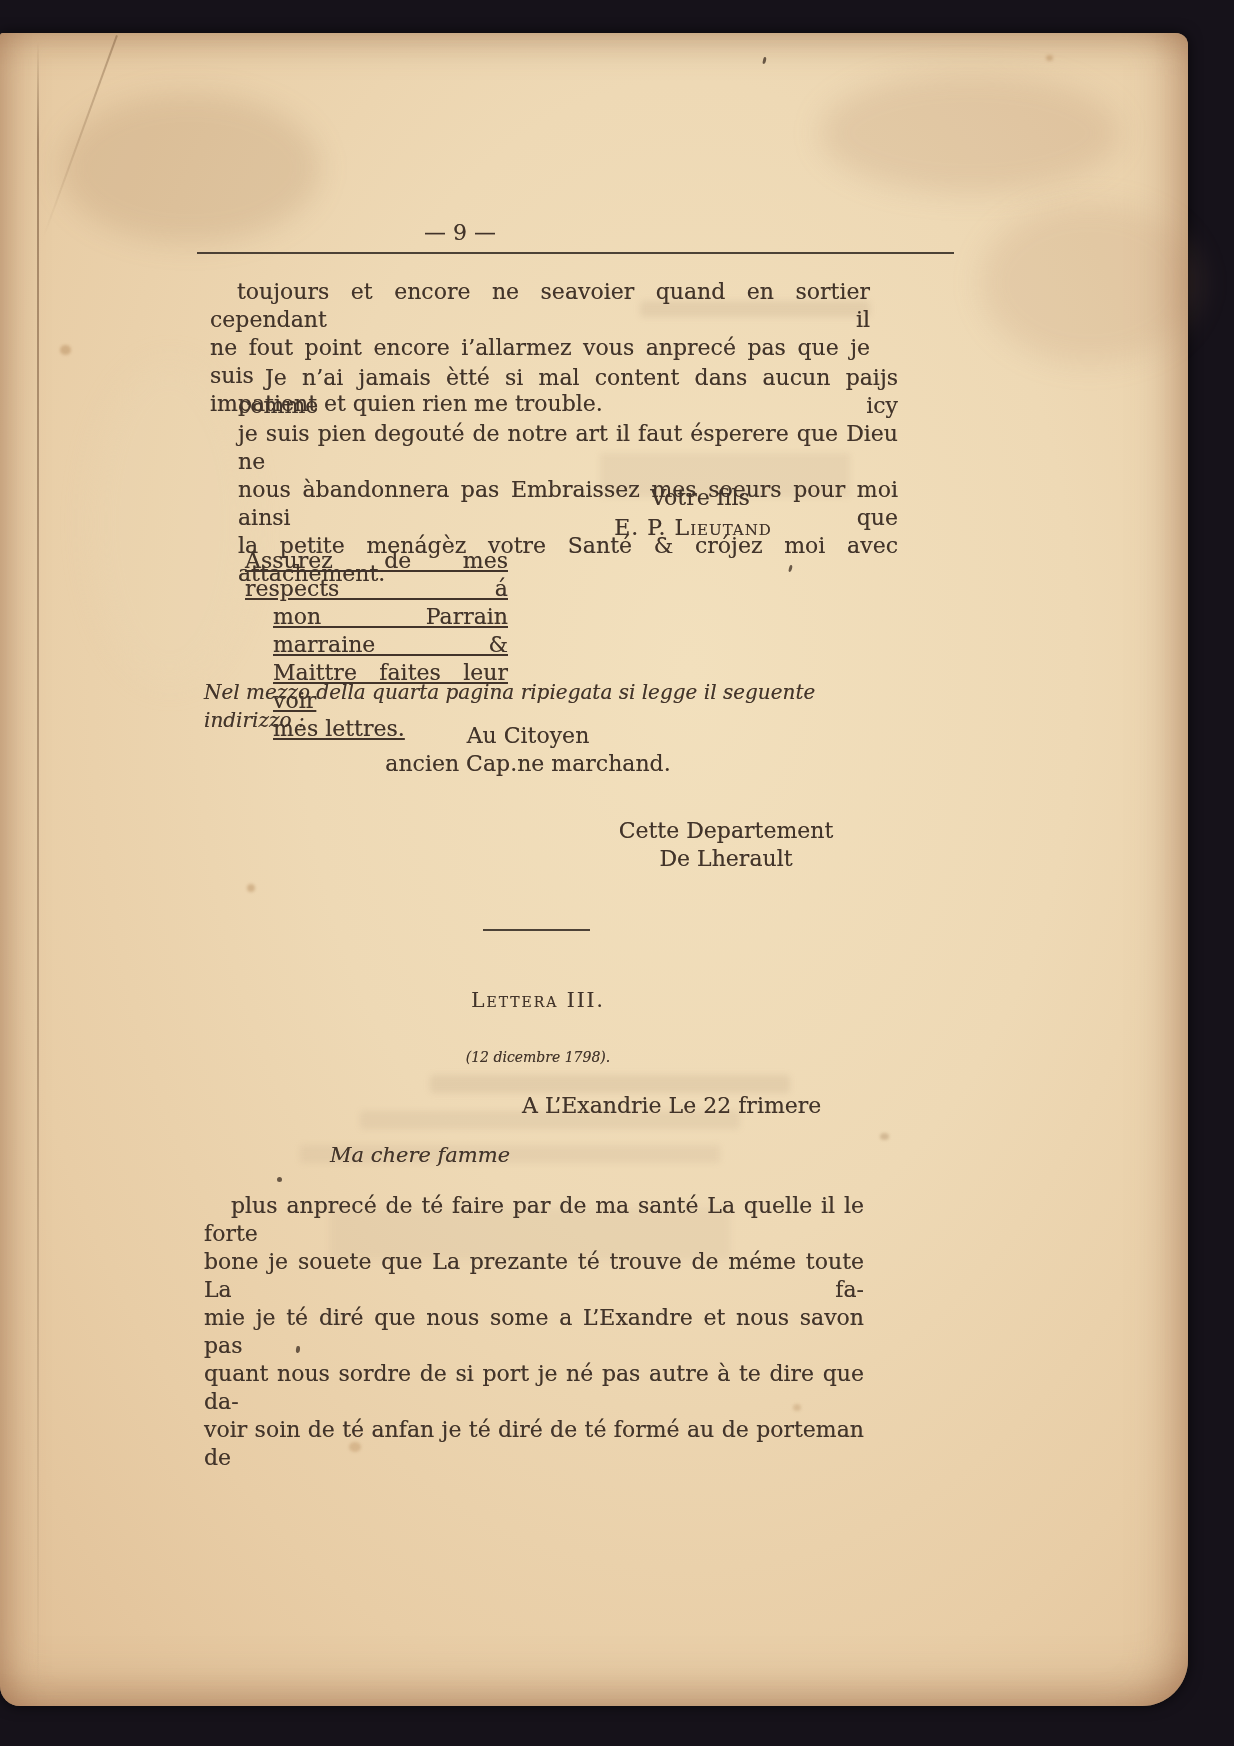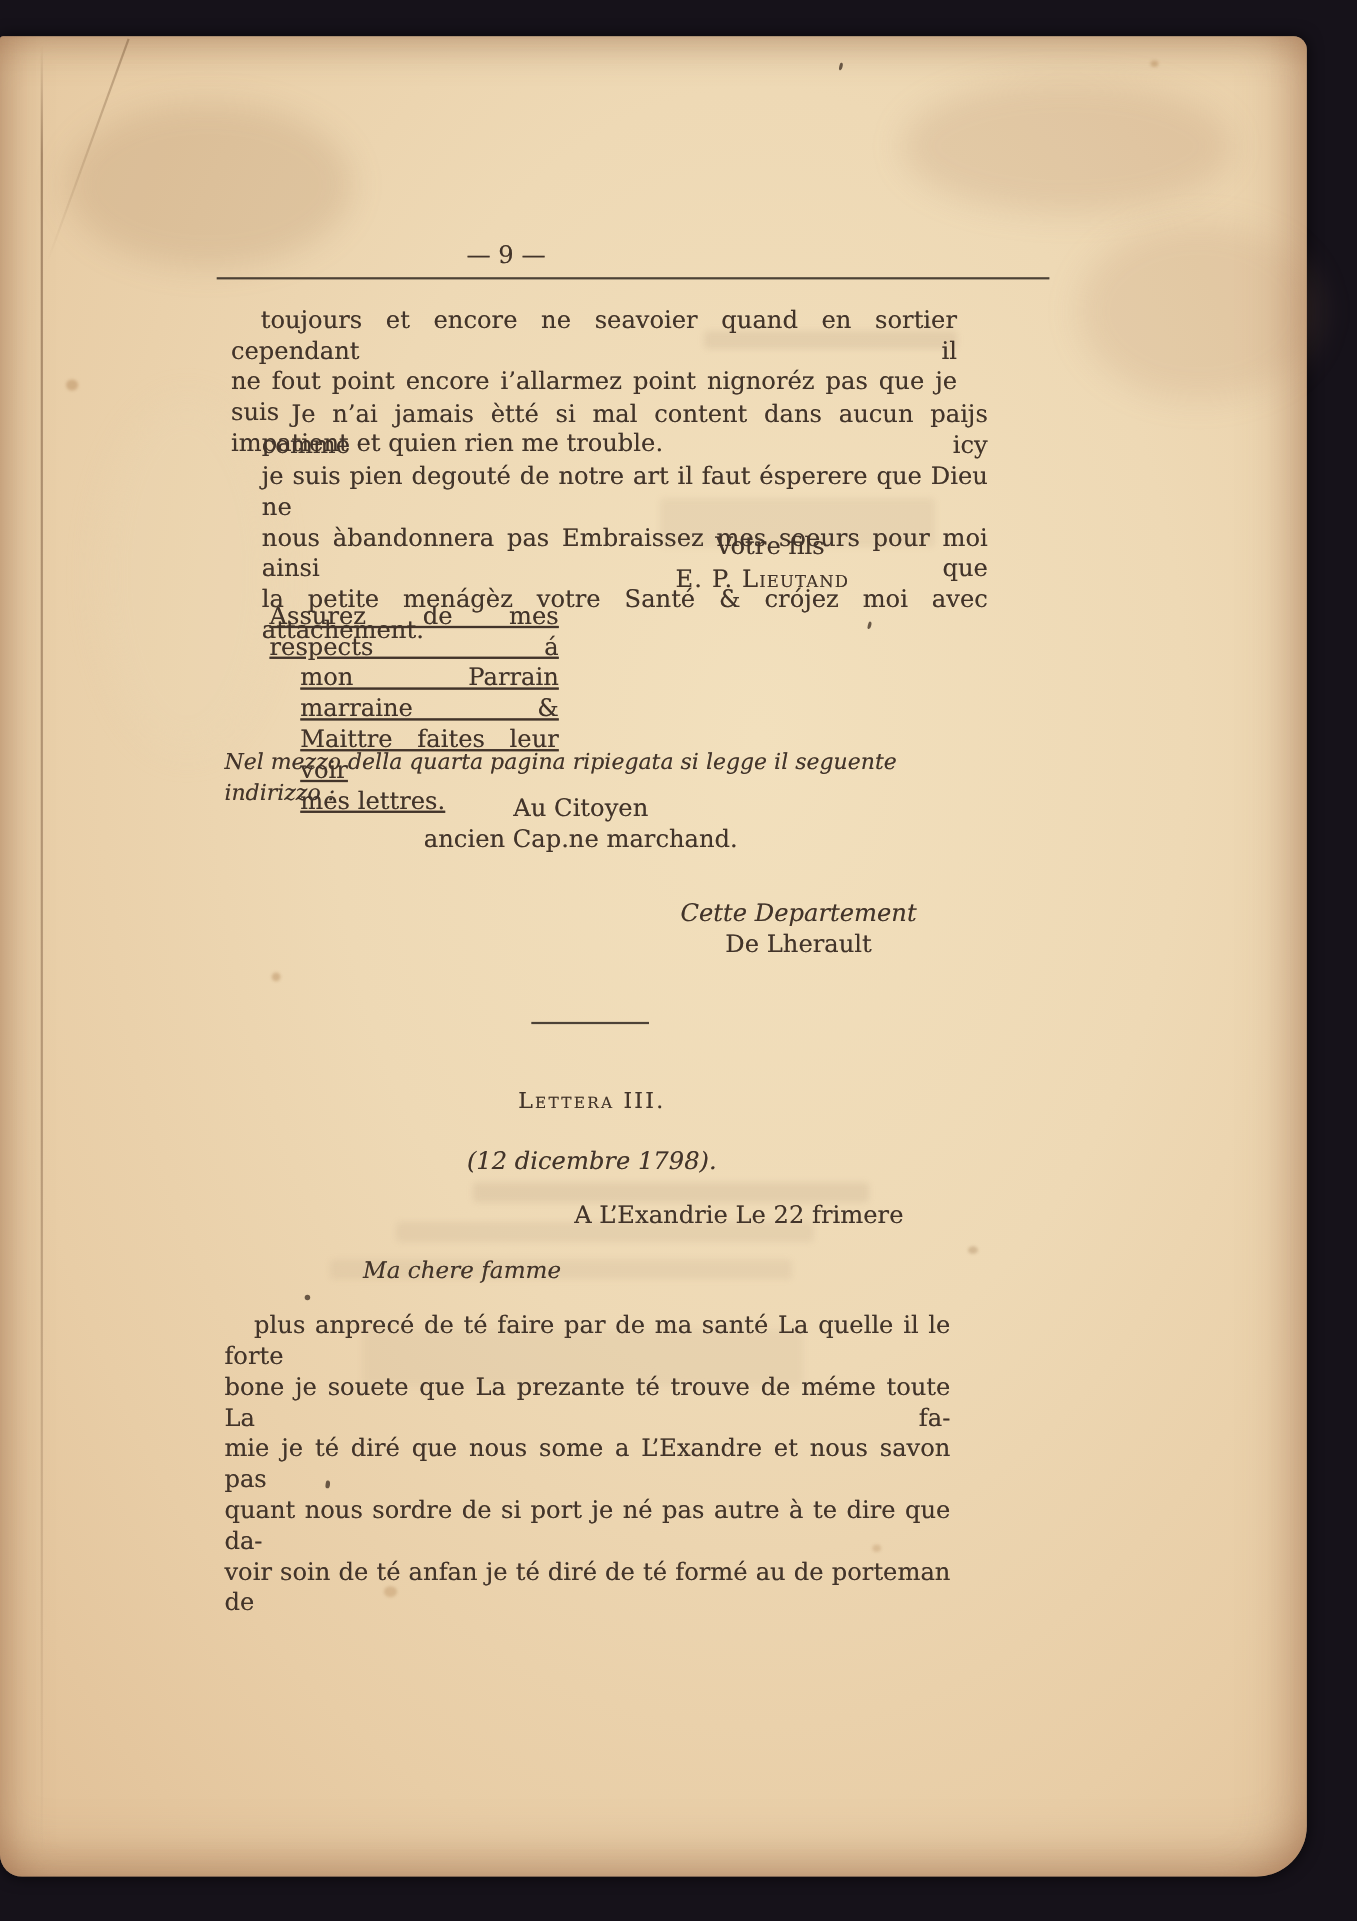--- a/index.html
+++ b/index.html
@@ -79,21 +79,21 @@
   #para1        {left:210px;top:245px;width:660px;}
   #para2        {left:210px;top:331px;width:660px;margin-left:28px;}
   #sig-line1    {left:620px;top:451px;width:160px;}
   #sig-line2    {left:593px;top:481px;width:200px;letter-spacing:1px;}
   #postscript   {left:245px;top:514px;width:263px;}
   #editor-note  {left:204px;top:645px;width:660px;font-size:20px;}
   #address      {left:368px;top:689px;width:320px;}
   #address-dept {left:606px;top:784px;width:240px;}
   #divider-rule {left:483px;top:896px;width:107px;}
   #heading      {left:408px;top:953px;width:260px;font-size:20px;letter-spacing:2px;}
-  #date-line    {left:408px;top:1010px;width:260px;font-size:22px;}
+  #date-line    {left:408px;top:1010px;width:260px;font-size:14px;}
   #place-line   {left:522px;top:1059px;width:320px;}
   #salutation   {left:330px;top:1108px;width:260px;font-size:21px;}
   #para3        {left:204px;top:1159px;width:660px;}
 </style>
 </head>
 <body>
 
 <div id="scene">
   <div id="paper">
 
@@ -118,21 +118,21 @@
     <div class="ghost g3"></div>
     <div class="ghost g4"></div>
     <div class="ghost g5"></div>
     <div class="ghost g6"></div>
 
     <div id="folio" class="txt center">— 9 —</div>
     <div id="header-rule" class="rule"></div>
 
     <div id="para1" class="txt last-left first-indent">
         <div class="tline">toujours et encore ne seavoier quand en sortier cependant il</div>
-        <div class="tline">ne fout point encore i’allarmez point nignoréz pas que je suis</div>
+        <div class="tline">ne fout point encore i’allarmez vous anprecé pas que je suis</div>
         <div class="tline">impatient et quien rien me trouble.</div>
       </div>
     <div id="para2" class="txt last-left first-indent">
         <div class="tline">Je n’ai jamais ètté si mal content dans aucun paijs comme icy</div>
         <div class="tline">je suis pien degouté de notre art il faut ésperere que Dieu ne</div>
         <div class="tline">nous àbandonnera pas Embraissez mes soeurs pour moi ainsi que</div>
         <div class="tline">la petite menágèz votre Santé &amp; crójez moi avec attachement.</div>
       </div>
 
     <div id="sig-line1" class="txt center">Votre fils</div>
@@ -145,21 +145,21 @@
         <div class="tline">mes lettres.</div>
       </div>
 
     <div id="editor-note" class="txt italic">Nel mezzo della quarta pagina ripiegata si legge il seguente indirizzo :</div>
 
     <div id="address" class="txt addr-center">
         <div class="tline" style="text-align: center; text-align-last: center;">Au Citoyen</div>
         <div class="tline" style="text-align: center; text-align-last: center;">ancien Cap.ne marchand.</div>
       </div>
     <div id="address-dept" class="txt addr-center">
-        <div class="tline" style="text-align: right; text-align-last: center; font-style: italic;">Cette Departement</div>
+        <div class="tline" style="text-align: right; text-align-last: center;">Cette Departement</div>
         <div class="tline" style="text-align: center; text-align-last: center;">De Lherault</div>
       </div>
 
     <div id="divider-rule" class="rule"></div>
 
     <div id="heading" class="txt center smallcaps">Lettera III.</div>
     <div id="date-line" class="txt center italic">(12 dicembre 1798).</div>
     <div id="place-line" class="txt">A L’Exandrie Le 22 frimere</div>
     <div id="salutation" class="txt italic">Ma chere famme</div>
     <div id="para3" class="txt first-indent">

